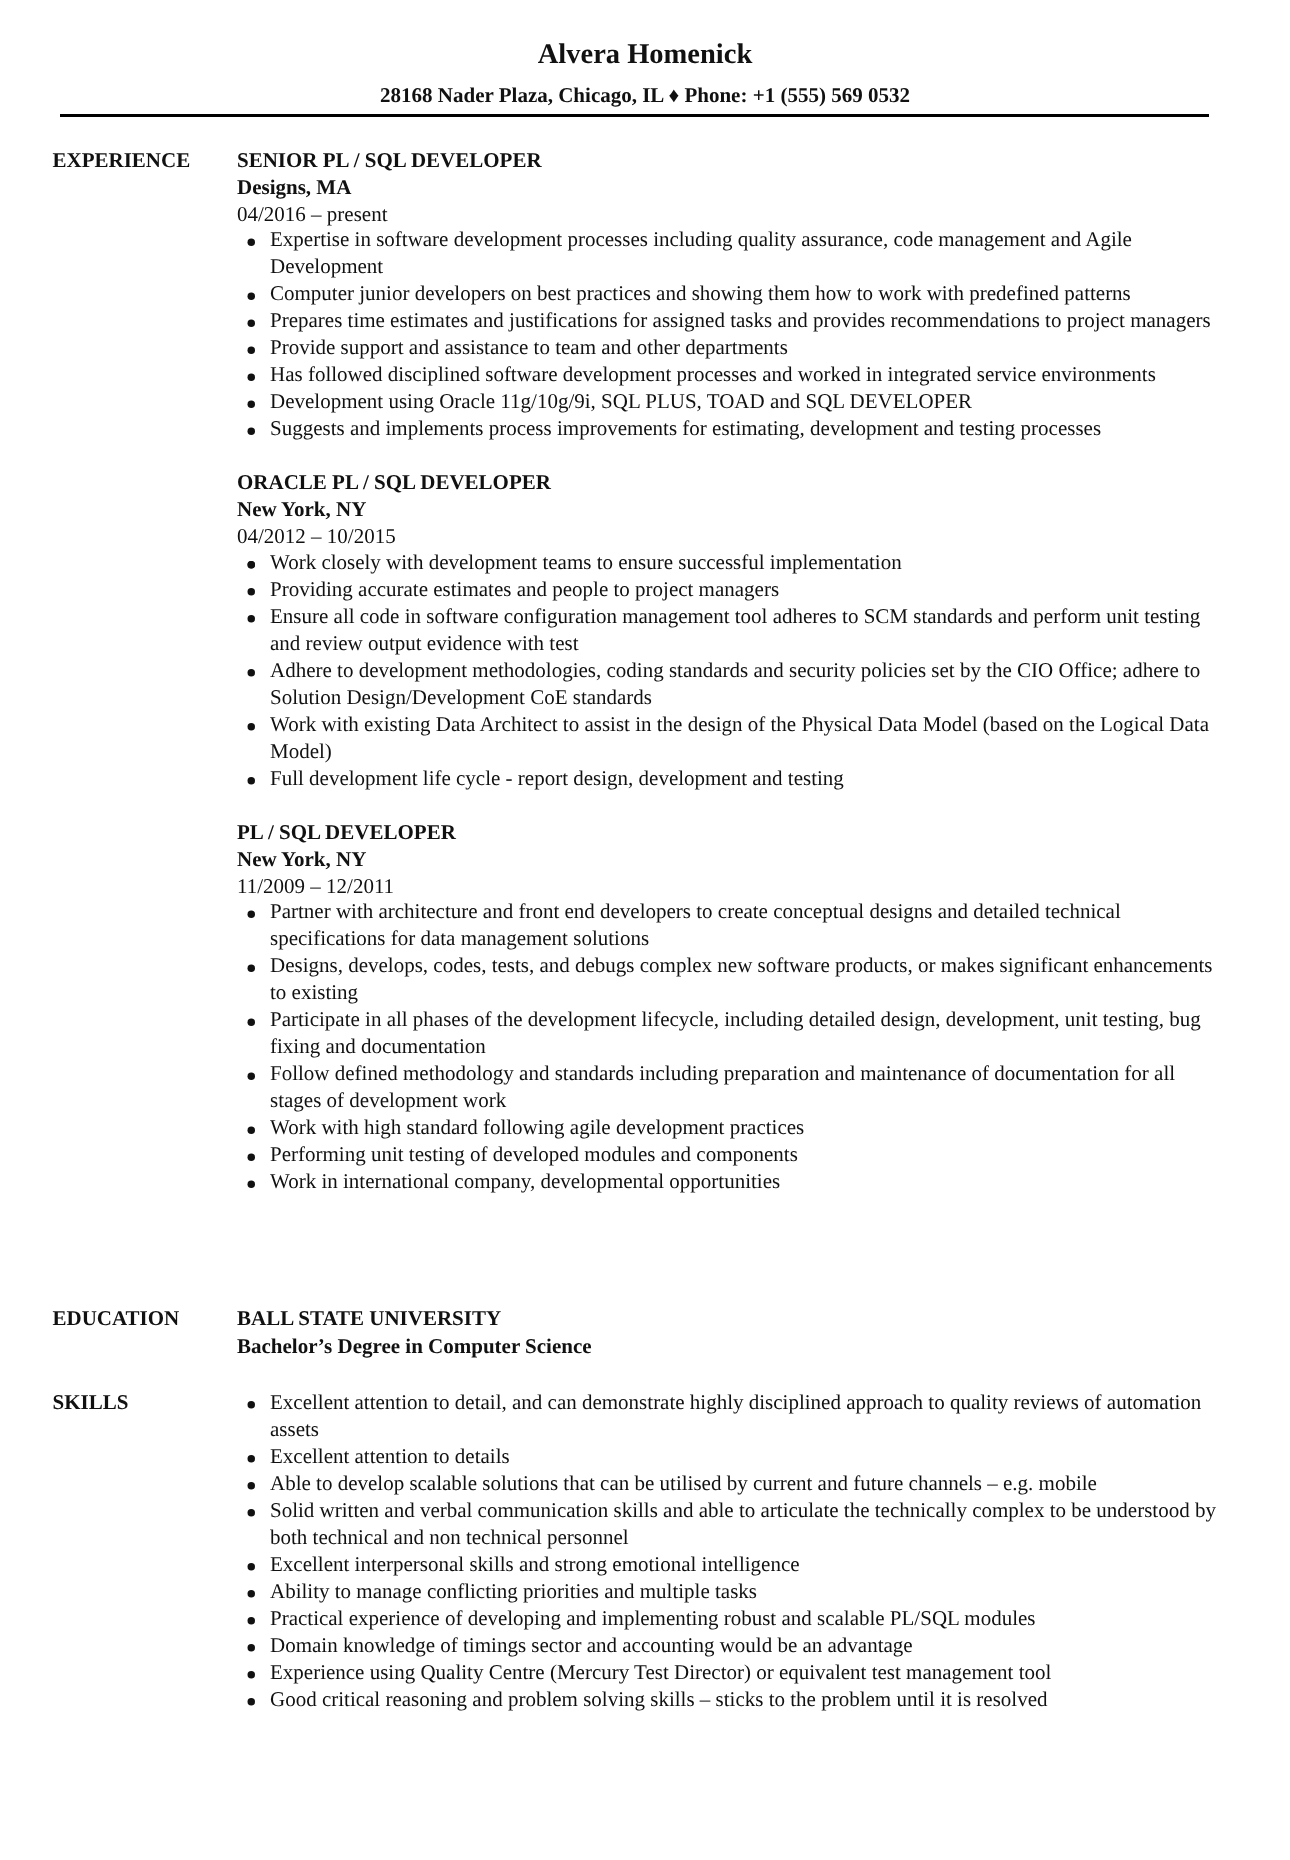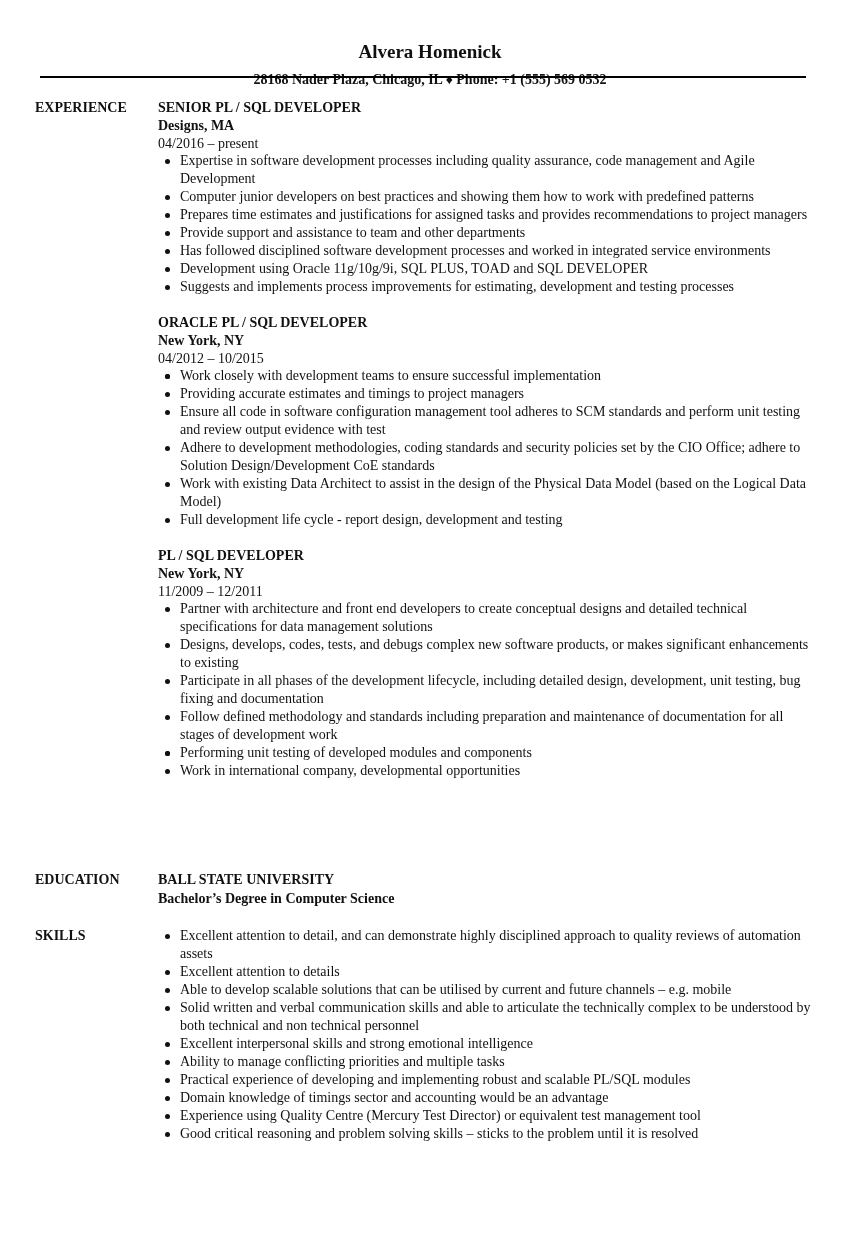--- a/index.html
+++ b/index.html
@@ -3,21 +3,21 @@
 <meta charset="utf-8">
 <style>
   html, body { margin: 0; padding: 0; background: #ffffff; }
   body {
     width: 860px; height: 1240px; overflow: hidden;
     font-family: "Liberation Serif", "DejaVu Serif", serif;
     color: #111111;
     font-size: 14px;
   }
   .page { position: relative; width: 860px; height: 1240px; }
-  .header { text-align: center; padding-top: 40px; }
+  .header { text-align: center; padding-top: 25px; }
   .name { font-weight: bold; font-size: 19px; line-height: 24px; }
   .contact { font-weight: bold; font-size: 14px; line-height: 18px; margin-top: 7px; }
   .rule { position: absolute; left: 40px; width: 766px; top: 76px; height: 0; border-top: 2px solid #000; }
 
   .section { position: absolute; left: 0; width: 860px; }
   .section-label {
     position: absolute; left: 35px; top: 0;
     font-weight: bold; font-size: 14px; line-height: 18px;
   }
   .section-body { position: absolute; left: 158px; top: 0; width: 660px; }
@@ -68,38 +68,38 @@
         </ul>
       </div>
 
       <div class="job">
         <div class="job-title">ORACLE PL / SQL DEVELOPER</div>
         <div class="job-loc">New York, NY</div>
         <div class="job-dates">04/2012 – 10/2015</div>
         <ul class="bullets">
           <li><span class="dot"></span></li>
           <li><span class="dot"></span><span>Work closely with development teams to ensure successful implementation</span></li>
-          <li><span class="dot"></span><span>Providing accurate estimates and timings to project managers</span></li>
+          <li><span class="dot"></span><span>Providing accurate estimates and people to project managers</span></li>
           <li><span class="dot"></span><span>Ensure all code in software configuration management tool adheres to SCM standards and perform unit testing and review output evidence with test</span></li>
           <li><span class="dot"></span><span>Adhere to development methodologies, coding standards and security policies set by the CIO Office; adhere to Solution Design/Development CoE standards</span></li>
           <li><span class="dot"></span><span>Work with existing Data Architect to assist in the design of the Physical Data Model (based on the Logical Data Model)</span></li>
           <li><span class="dot"></span><span>Full development life cycle - report design, development and testing</span></li>
         </ul>
       </div>
 
       <div class="job">
         <div class="job-title">PL / SQL DEVELOPER</div>
         <div class="job-loc">New York, NY</div>
         <div class="job-dates">11/2009 – 12/2011</div>
         <ul class="bullets">
           <li><span class="dot"></span><span>Partner with architecture and front end developers to create conceptual designs and detailed technical specifications for data management solutions</span></li>
           <li><span class="dot"></span><span>Designs, develops, codes, tests, and debugs complex new software products, or makes significant enhancements to existing</span></li>
           <li><span class="dot"></span><span>Participate in all phases of the development lifecycle, including detailed design, development, unit testing, bug fixing and documentation</span></li>
           <li><span class="dot"></span><span>Follow defined methodology and standards including preparation and maintenance of documentation for all stages of development work</span></li>
-          <li><span class="dot"></span></li>
+          <li><span class="dot"></span><span>Work with high standard following agile development practices</span></li>
           <li><span class="dot"></span><span>Performing unit testing of developed modules and components</span></li>
           <li><span class="dot"></span><span>Work in international company, developmental opportunities</span></li>
         </ul>
       </div>
 
     </div>
   </div>
 
   <div class="section" style="top:871px;">
     <div class="section-label">EDUCATION</div>

